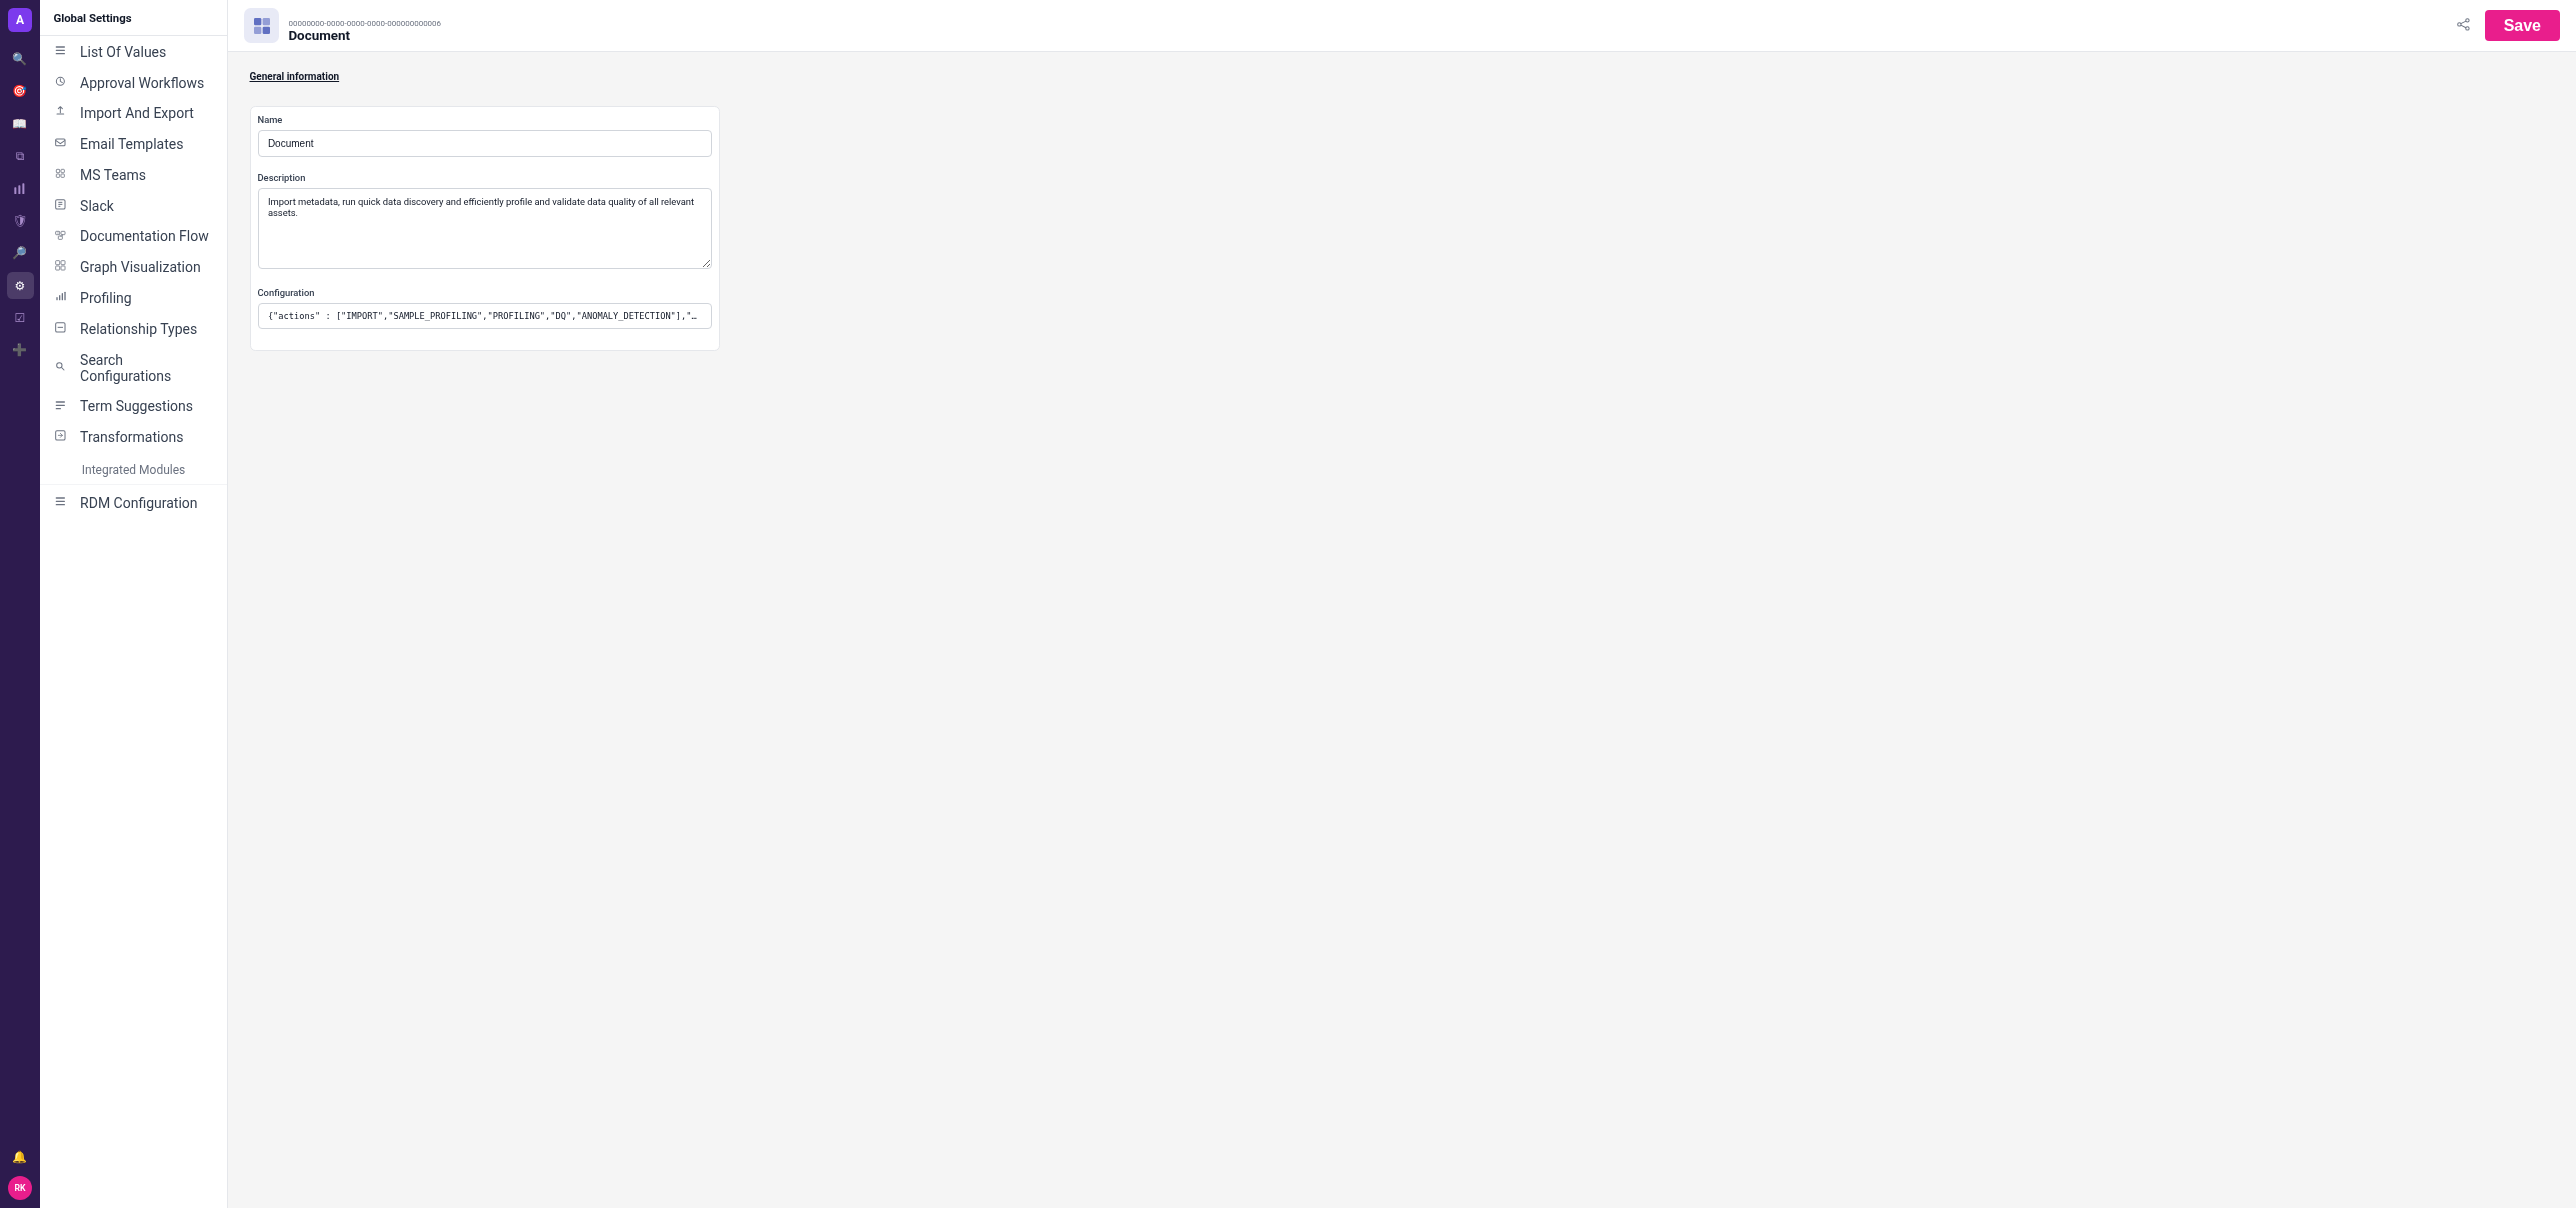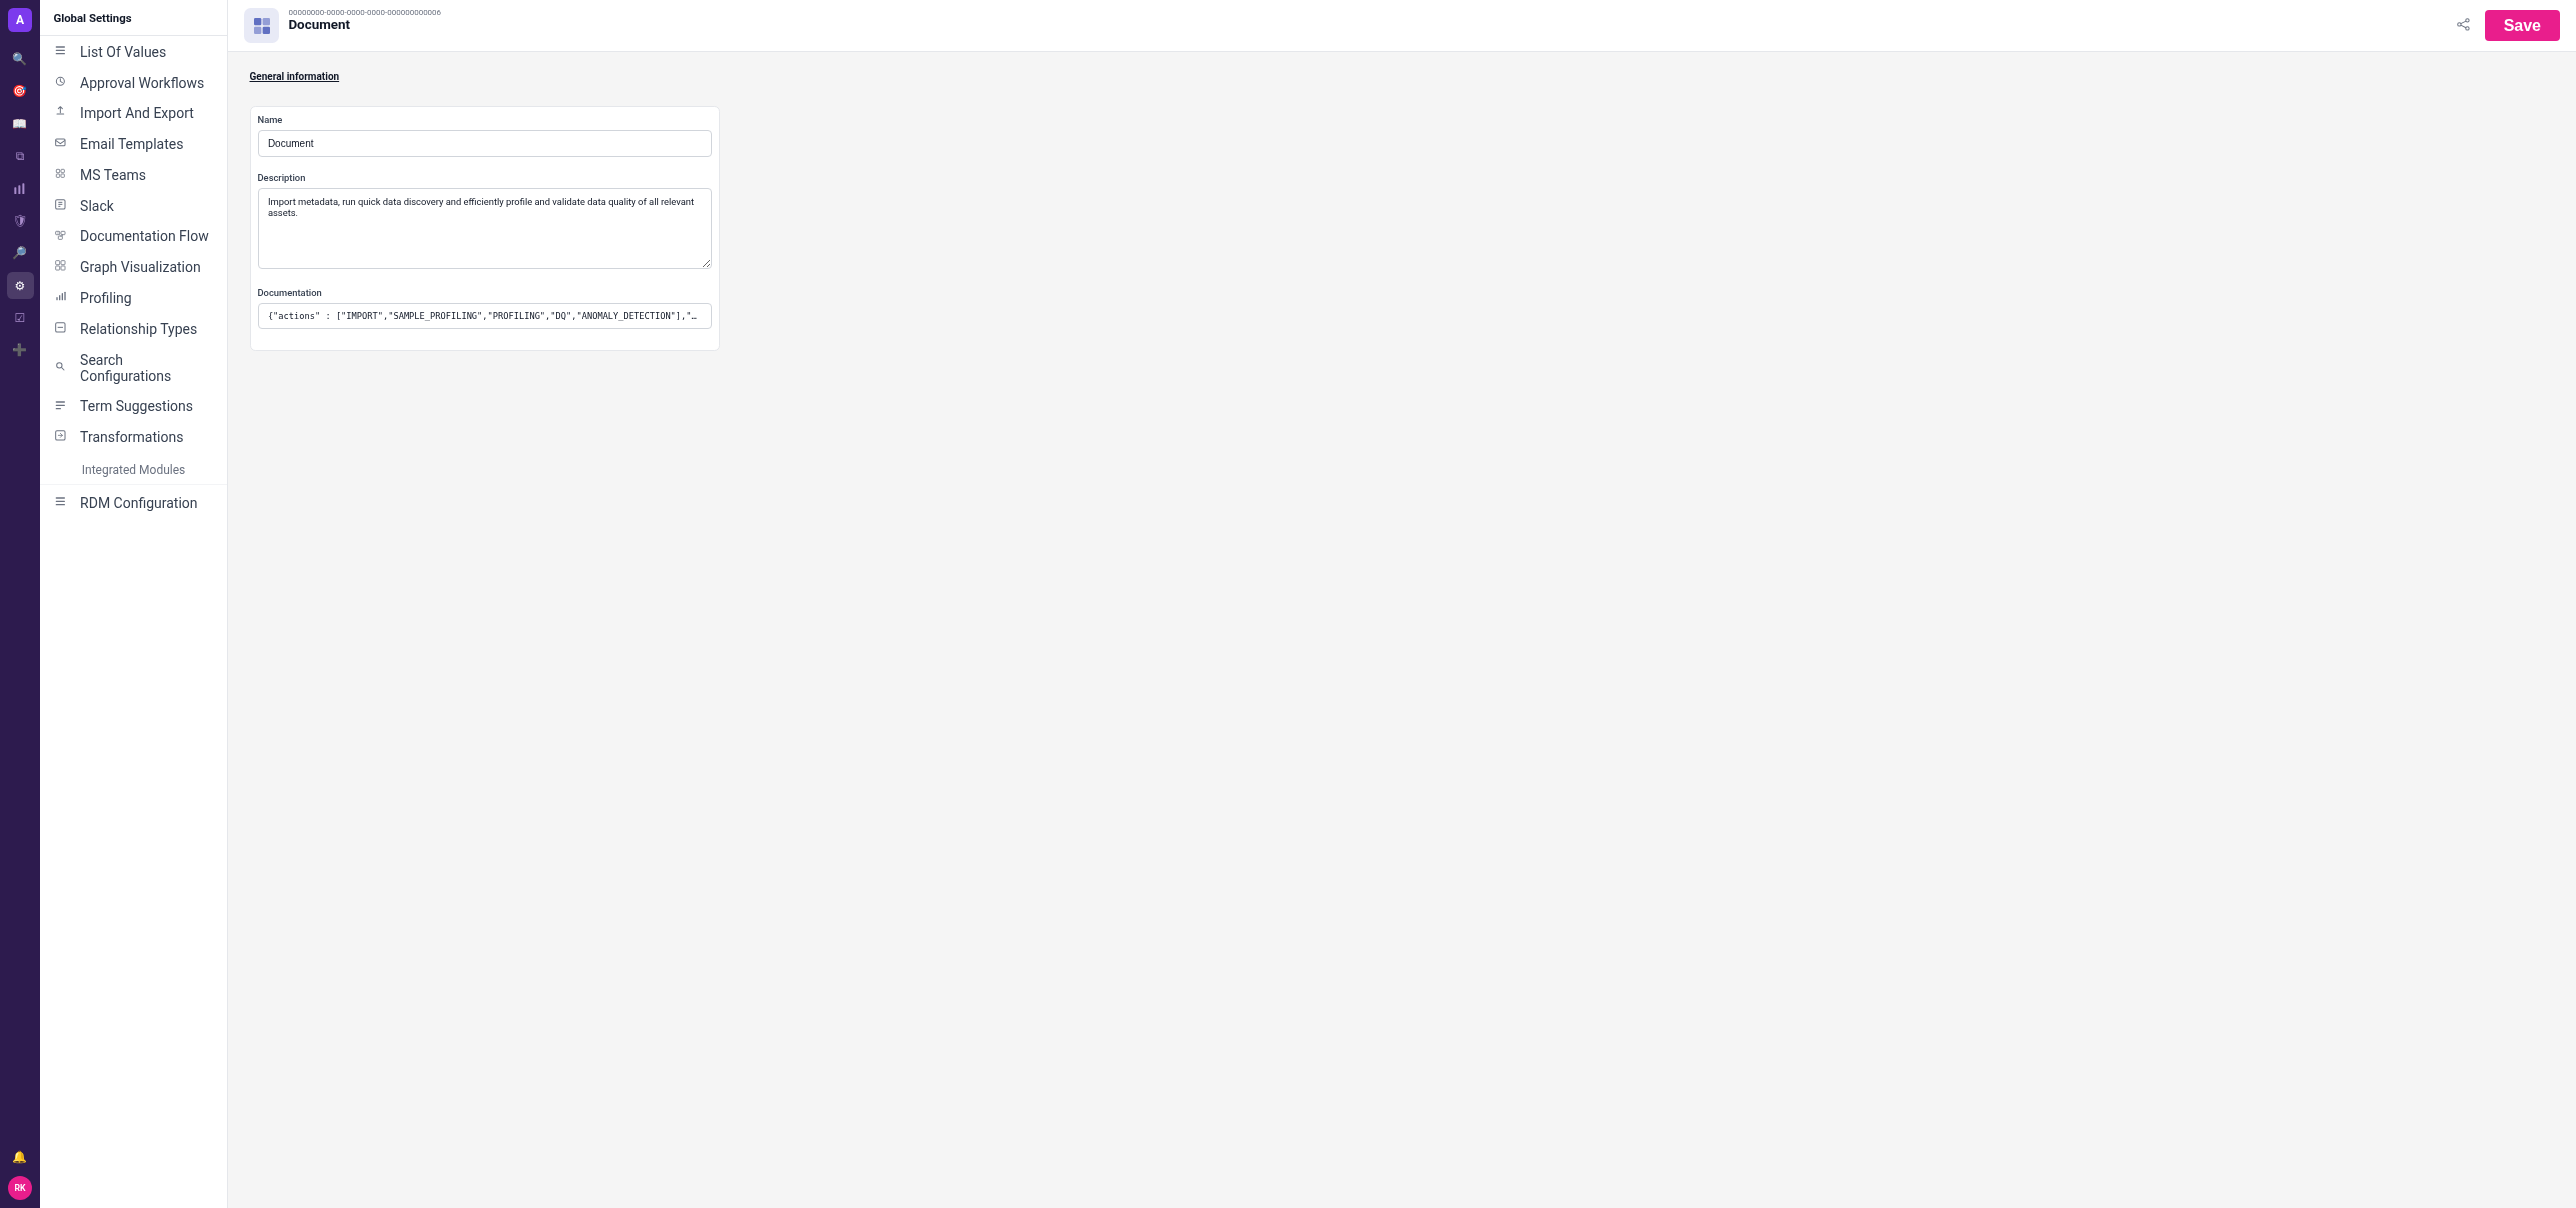--- a/index.html
+++ b/index.html
@@ -94,21 +94,21 @@
     .topbar {
       background: white;
       border-bottom: 0.7px solid #e5e7eb;
       padding: 8px 16px;
       display: flex;
       align-items: center;
       justify-content: space-between;
     }
     .topbar-left {
       display: flex;
-      align-items: flex-start;
+      align-items: flex-end;
       gap: 9.4px;
     }
     .doc-icon-box {
       width: 35px; height: 35px;
       background: #e8eaf6;
       border-radius: 6.7px;
       display: flex; align-items: center; justify-content: center;
       font-size: 16px;
       color: #3f51b5;
     }
@@ -462,20 +462,20 @@
         <input class="form-input" type="text" value="Document" style="">
       </div>
 
       <div class="form-group">
         <label class="form-label">Description</label>
         <textarea class="form-textarea" style="">Import metadata, run quick data discovery and efficiently profile and validate data quality of all relevant assets.</textarea>
       </div>
 
 
       <div class="form-group">
-        <label class="form-label">Documentation</label>
+        <label class="form-label">Configuration</label>
         <input class="config-input" type="text" value="{&quot;actions&quot; : [&quot;IMPORT&quot;,&quot;SAMPLE_PROFILING&quot;,&quot;PROFILING&quot;,&quot;DQ&quot;,&quot;ANOMALY_DETECTION&quot;],&quot;referenceI" style="">
       </div>
 
     </div>
   </div>
 </div>
 
 
 </body></html>

